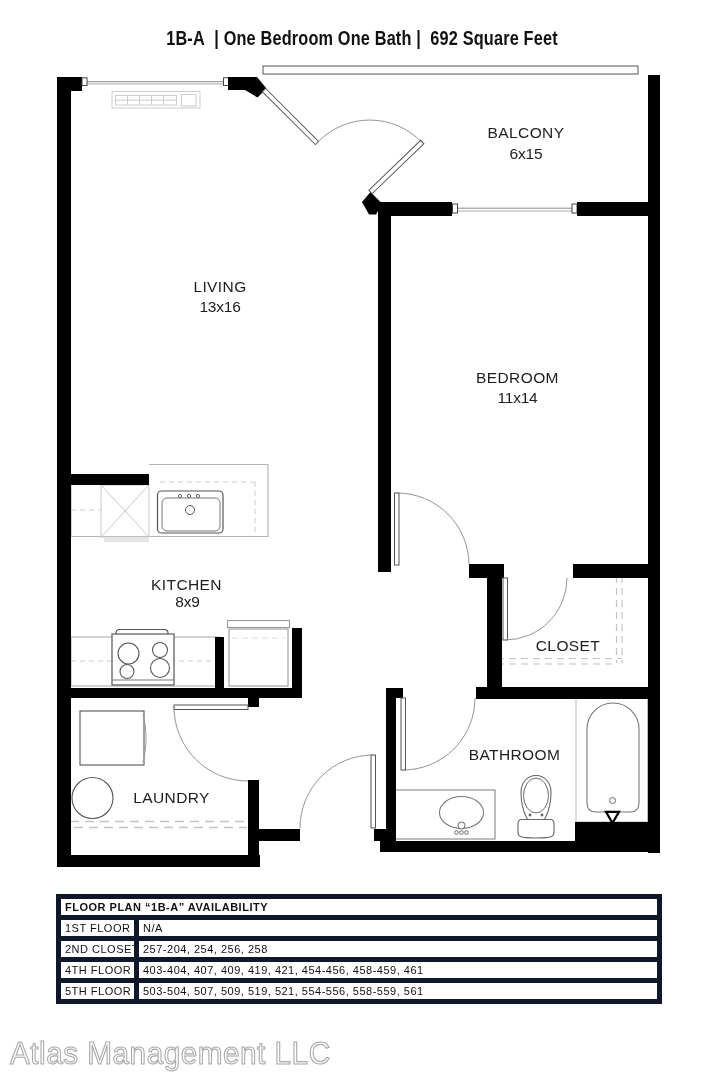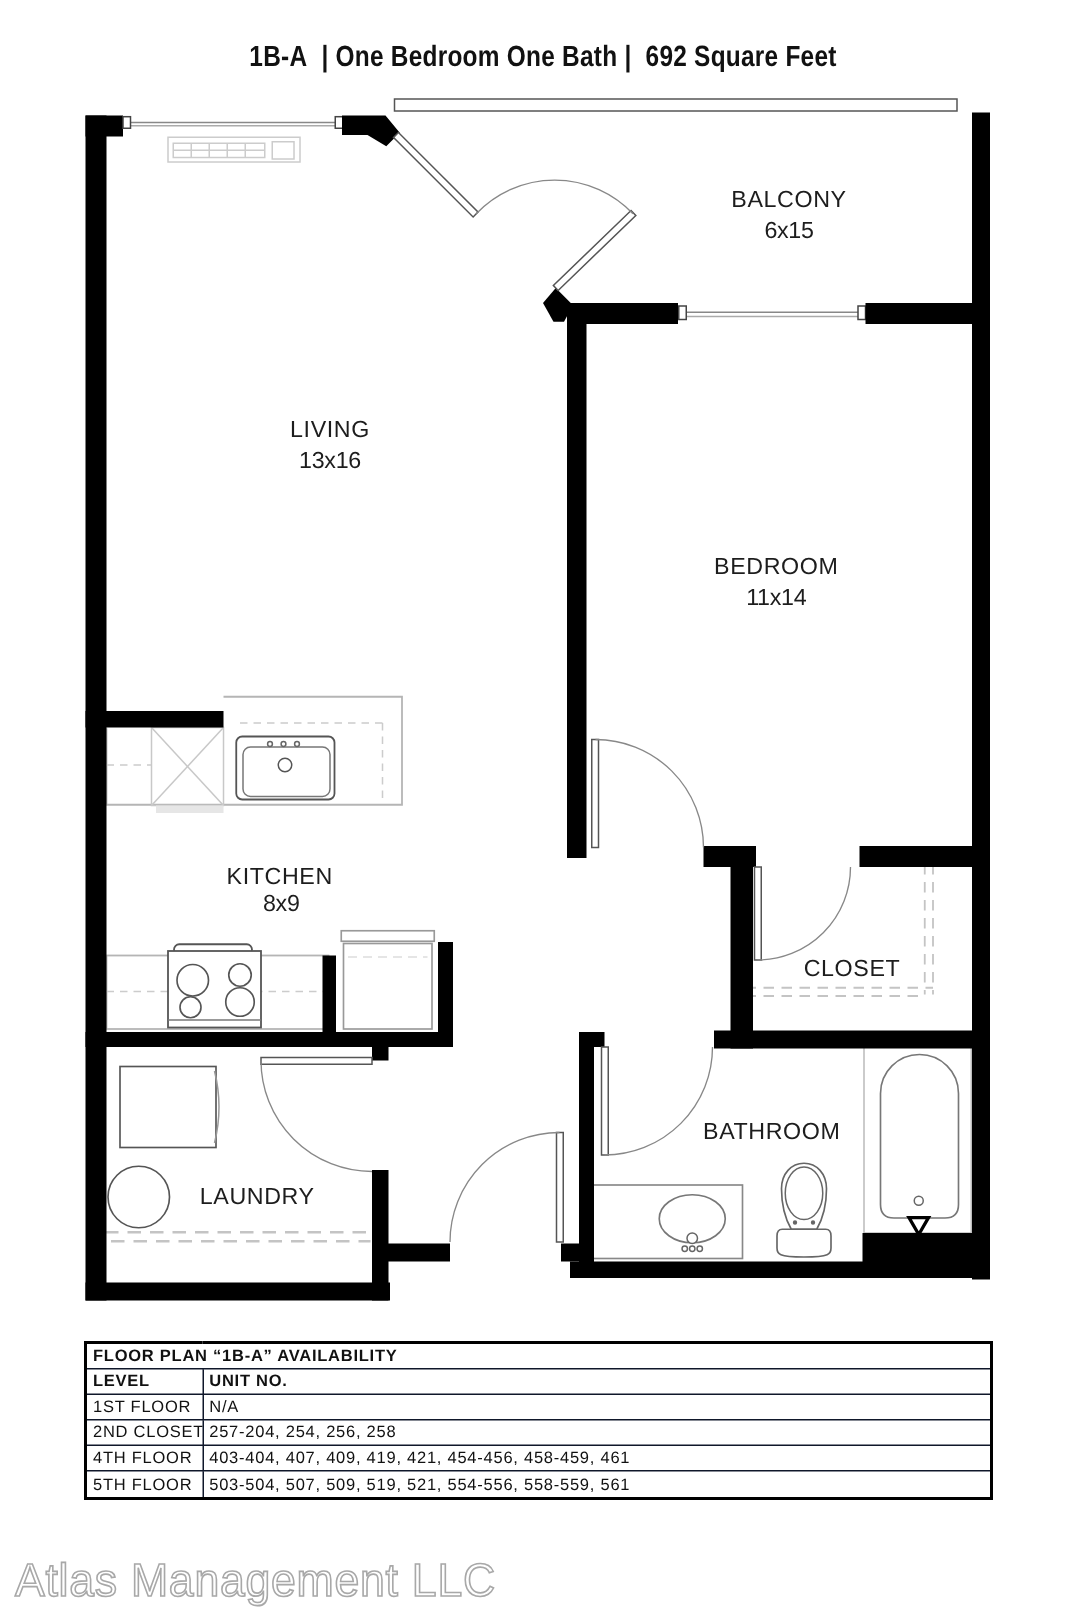--- a/index.html
+++ b/index.html
@@ -2,21 +2,21 @@
 <html><head>
 <meta charset="utf-8">
 <style>
 html,body{margin:0;padding:0;background:#fff;}
 body{width:720px;height:1080px;font-family:"Liberation Sans",sans-serif;}
 #page{position:relative;width:720px;height:1080px;overflow:hidden;background:#fff;text-decoration:underline;}
 #title{position:absolute;left:2px;top:26.5px;width:720px;text-align:center;font-size:19.5px;font-weight:bold;color:#111;letter-spacing:0.2px;transform:scaleX(0.835);transform-origin:50% 50%;}
 #plan{position:absolute;left:0;top:0;}
 #tablewrap{position:absolute;left:56px;top:894px;width:606px;}
 table{border-collapse:collapse;width:606px;table-layout:fixed;}
-td{border:1px solid #0f172a;font-size:11px;color:#111;padding:0 0 0 4px;height:16.1px;white-space:nowrap;overflow:hidden;vertical-align:middle;letter-spacing:0.5px;}
+td{border:5px solid #0f172a;font-size:11px;color:#111;padding:0 0 0 4px;height:16.1px;white-space:nowrap;overflow:hidden;vertical-align:middle;letter-spacing:0.5px;}
 table{border:2px solid #000;}
 td.b{font-weight:bold;}
 #wm{position:absolute;left:10px;top:1036px;font-size:31px;letter-spacing:0.5px;color:rgba(255,255,255,0);-webkit-text-stroke:1.1px #a8a8a8;white-space:nowrap;transform:scaleX(0.96);transform-origin:0 50%;}
 #fn{position:absolute;left:221px;top:1070px;font-size:10px;font-style:italic;color:#222;white-space:nowrap;margin-top:20px;}
 text{font-family:"Liberation Sans",sans-serif;fill:#1d1d1d;}
 .lbl{font-size:15.5px;letter-spacing:0.4px;}
 .num{font-size:15.5px;letter-spacing:-0.2px;}
 </style>
 </head>
 <body>
@@ -244,24 +244,20 @@
 <table>
 <colgroup>
           <col style="width:78px">
           <col>
         </colgroup>
 <tbody>
           <tr>
             <td class="b" colspan="2">FLOOR PLAN “1B-A” AVAILABILITY</td>
           </tr>
 <tr>
-            <td class="b">LEVEL</td>
-            <td class="b">UNIT NO.</td>
-          </tr>
-<tr>
             <td>1ST FLOOR</td>
             <td>N/A</td>
           </tr>
 <tr>
             <td>2ND CLOSET</td>
             <td>257-204, 254, 256, 258</td>
           </tr>
 <tr>
             <td>4TH FLOOR</td>
             <td>403-404, 407, 409, 419, 421, 454-456, 458-459, 461</td>

